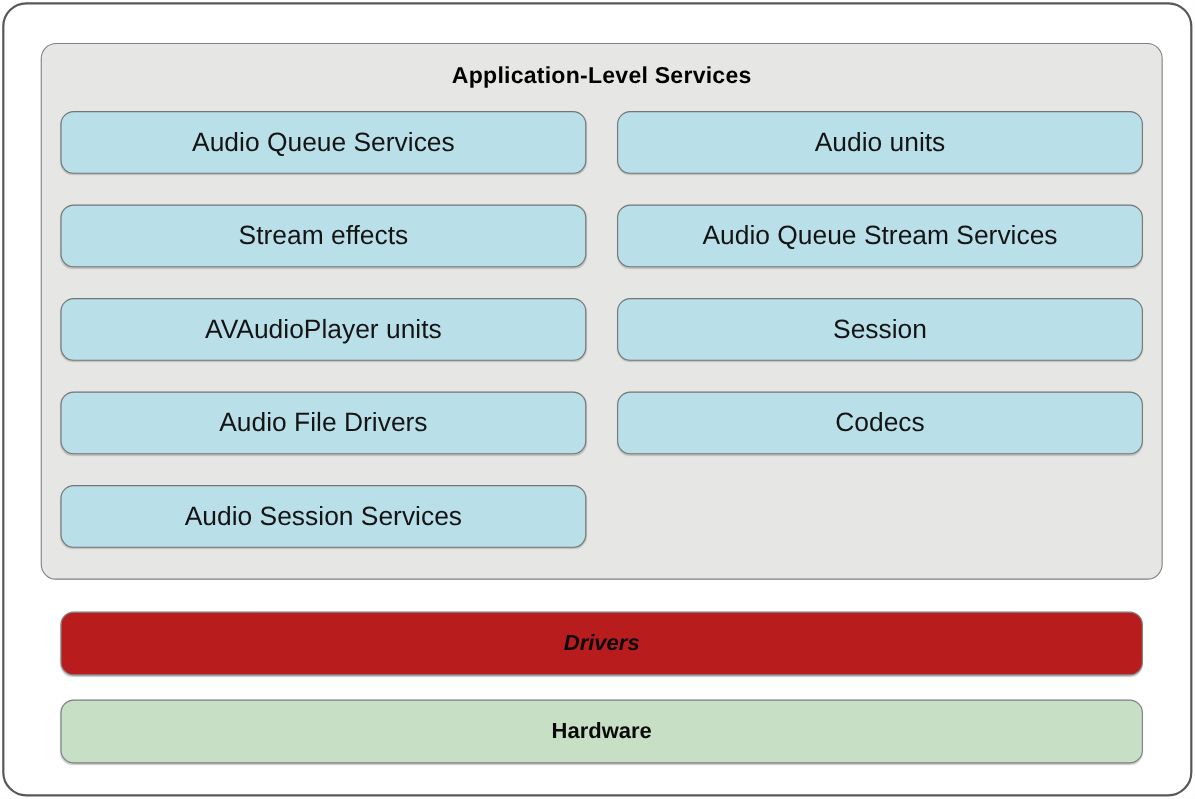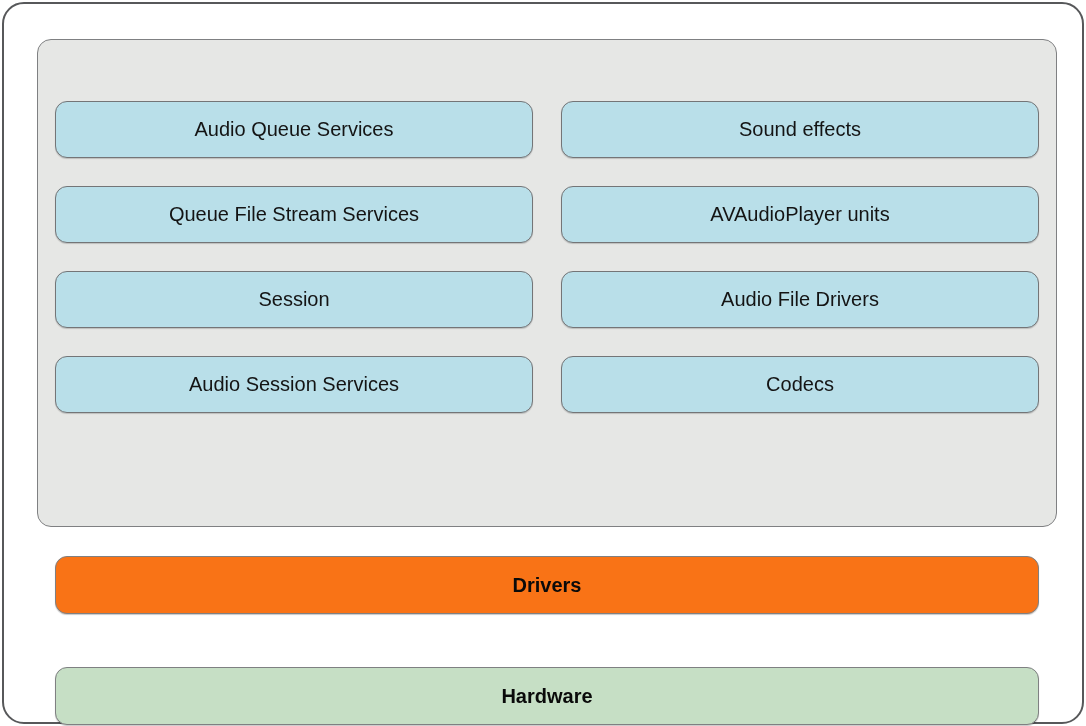--- a/index.html
+++ b/index.html
@@ -57,61 +57,63 @@
   }
   .service-box {
     height: 57px;
     background: #b9dfe9;
     border: 1.5px solid #747577;
     border-radius: 12px;
     box-sizing: border-box;
     display: flex;
     align-items: center;
     justify-content: center;
-    font-size: 20px;
+    font-size: 24px;
     color: #141414;
     box-shadow: 0 1px 1px rgba(0,0,0,0.18);
   }
   .layer-bar {
     position: absolute;
     left: 51px;
     width: 984px;
     height: 58px;
     border: 1.5px solid #7f8082;
     border-radius: 12px;
     box-sizing: border-box;
     display: flex;
     align-items: center;
     justify-content: center;
     font-size: 20px;
     font-weight: bold;
     color: #0a0a0a;
     box-shadow: 0 1px 1px rgba(0,0,0,0.22);
   }
   .layer-drivers { top: 552px; }
-  .layer-hardware { top: 663px; }
+  .layer-hardware { top: 632px; }
 </style>
 </head>
 <body>
 
 <div class="stage">
   <div class="outer-frame">
 
     <div class="app-panel">
+      <div class="panel-title">Application-Level Services</div>
 
       <div class="services-grid">
         <div class="service-box">Audio Queue Services</div>
-        <div class="service-box">Sound effects</div>
-        <div class="service-box">Queue File Stream Services</div>
+        <div class="service-box">Audio units</div>
+        <div class="service-box">Stream effects</div>
+        <div class="service-box">Audio Queue Stream Services</div>
         <div class="service-box">AVAudioPlayer units</div>
         <div class="service-box">Session</div>
         <div class="service-box">Audio File Drivers</div>
+        <div class="service-box">Codecs</div>
         <div class="service-box">Audio Session Services</div>
-        <div class="service-box">Codecs</div>
       </div>
     </div>
 
-    <div class="layer-bar layer-drivers" style="background: #f97316;">Drivers</div>
+    <div class="layer-bar layer-drivers" style="background: #b91c1c; font-style: italic;">Drivers</div>
 
     <div class="layer-bar layer-hardware" style="background: rgb(198, 223, 197);">Hardware</div>
 
   </div>
 </div>
 
 </body></html>

